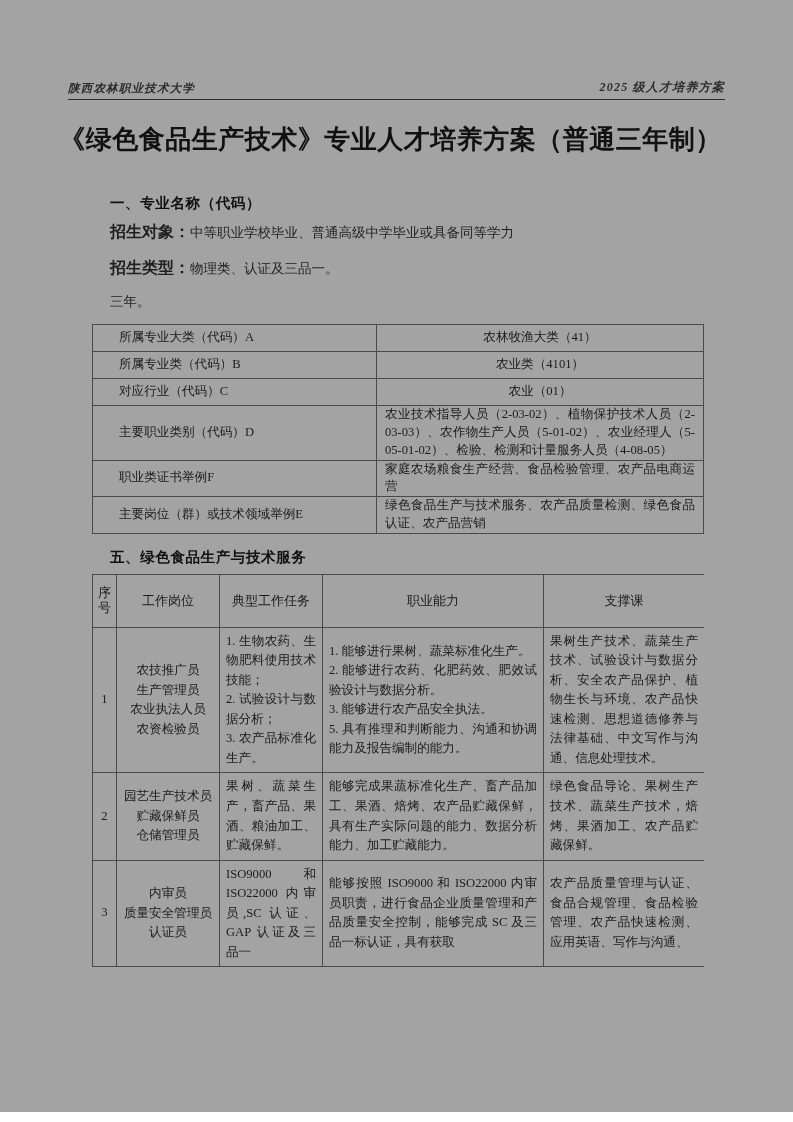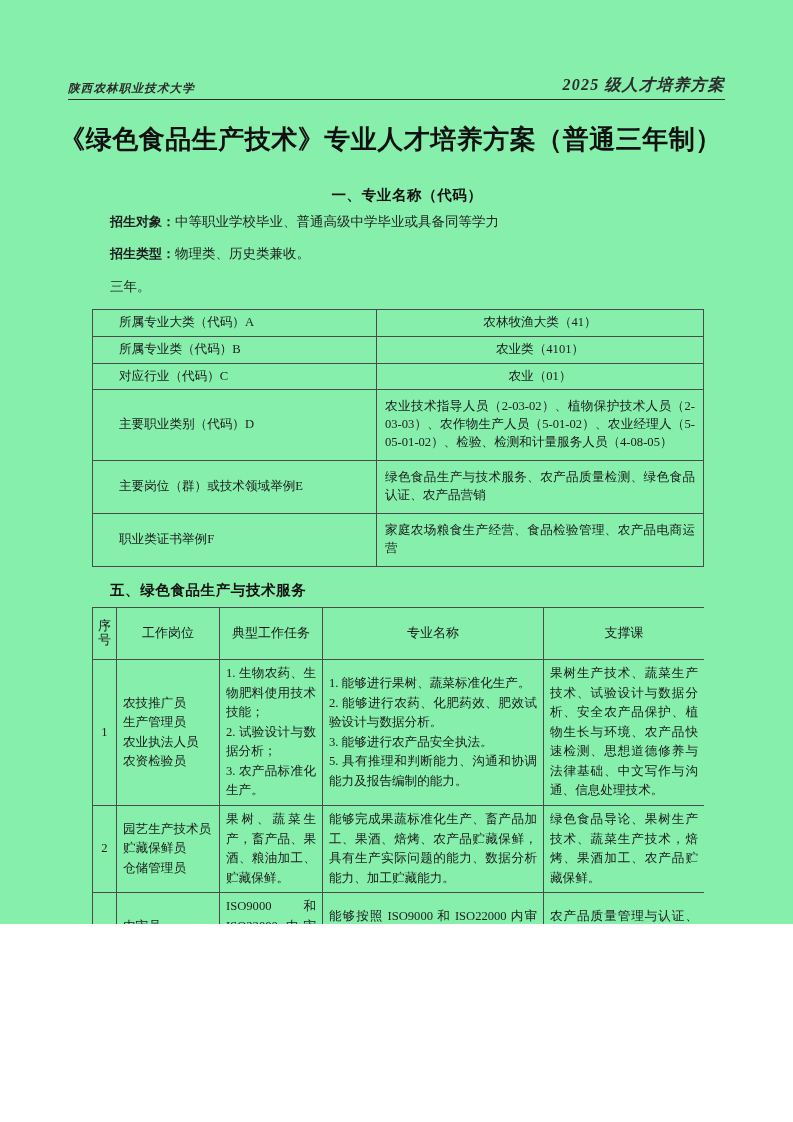--- a/index.html
+++ b/index.html
@@ -7,22 +7,22 @@
     padding: 0;
     background: #ffffff;
   }
   body {
     font-family: "Liberation Serif", "DejaVu Serif", serif;
     color: #1a1a1a;
   }
   #page {
     position: relative;
     width: 793px;
-    height: 924px;
-    background: #86efac;
+    height: 1112px;
+    background: #a3a3a3;
     overflow: hidden;
     box-sizing: border-box;
   }
 
   
   .runhead {
     position: absolute;
     left: 68px;
     right: 68px;
     top: 70px;
@@ -36,21 +36,21 @@
   .runhead .left {
     font-family: "Liberation Serif", "DejaVu Serif", serif;
     font-size: 11.5px;
     letter-spacing: 1.2px;
     font-style: italic;
     font-weight: 600;
     color: #2c2c2c;
   }
   .runhead .right {
     font-family: "Liberation Serif", "DejaVu Serif", serif;
-    font-size: 16px;
+    font-size: 12px;
     letter-spacing: 1.2px;
     font-style: italic;
     font-weight: 600;
     color: #2c2c2c;
   }
 
   
   .doc-title {
     position: absolute;
     left: 56px;
@@ -73,32 +73,32 @@
   }
 
   h2.sec {
     font-family: "Liberation Sans", "DejaVu Sans", sans-serif;
     font-size: 14.5px;
     font-weight: bold;
     color: #111;
     margin: 0 0 7px 18px;
     letter-spacing: 0.6px;
   }
-  h2.sec.tight { margin-top: 0; text-align: center; }
+  h2.sec.tight { margin-top: 8px; }
 
   p.body {
     font-size: 13.5px;
     line-height: 1.5;
     margin: 0 0 12px 18px;
     color: #1f1f1f;
   }
   p.body .lbl {
     font-weight: bold;
     font-family: "Liberation Sans", "DejaVu Sans", sans-serif;
-    font-size: 13px;
+    font-size: 16px;
   }
 
   .gap-a { height: 14px; }
 
   
   table.doc {
     border-collapse: collapse;
     width: 612px;
     table-layout: fixed;
     margin: 0;
@@ -119,33 +119,33 @@
     width: 251px;
     padding-left: 26px;
     text-align: left;
   }
   #tbl-career td.v {
     text-align: center;
   }
   #tbl-career td.v.just {
     text-align: justify;
     text-align-last: left;
-    padding: 8px 8px;
+    padding: 0 8px;
   }
 
   
   #tbl-jobs th {
     text-align: center;
     vertical-align: middle;
     padding: 7px 4px;
     font-size: 13px;
   }
   #tbl-jobs td { vertical-align: middle; }
   #tbl-jobs td.num { text-align: center; }
-  #tbl-jobs td.post { line-height: 1.55; }
+  #tbl-jobs td.post { text-align: center; line-height: 1.55; }
   #tbl-jobs td.task,
   #tbl-jobs td.abil,
   #tbl-jobs td.course {
     text-align: justify;
     text-align-last: left;
     line-height: 1.55;
   }
   .ser-head-wrap { width: 13px; margin: 4px auto; line-height: 1.15; }
 
   
@@ -167,21 +167,21 @@
   <div class="doc-title">《绿色食品生产技术》专业人才培养方案（普通三年制）</div>
 
   <div class="content">
 
     <h2 class="sec tight">一、专业名称（代码）</h2>
 
     <p class="body">
       <span class="lbl">招生对象：</span><span>中等职业学校毕业、普通高级中学毕业或具备同等学力</span>
     </p>
     <p class="body">
-      <span class="lbl">招生类型：</span><span>物理类、历史类兼收。</span>
+      <span class="lbl">招生类型：</span><span>物理类、认证及三品一。</span>
     </p>
 
     <p class="body">三年。</p>
 
     <table class="doc" id="tbl-career">
       <tbody>
           <tr>
             <td class="k">所属专业大类（代码）A</td>
             <td class="v">农林牧渔大类（41）</td>
           </tr>
@@ -191,26 +191,26 @@
           </tr>
           <tr>
             <td class="k">对应行业（代码）C</td>
             <td class="v">农业（01）</td>
           </tr>
           <tr>
             <td class="k">主要职业类别（代码）D</td>
             <td class="v just">农业技术指导人员（2-03-02）、植物保护技术人员（2-03-03）、农作物生产人员（5-01-02）、农业经理人（5-05-01-02）、检验、检测和计量服务人员（4-08-05）</td>
           </tr>
           <tr>
+            <td class="k">职业类证书举例F</td>
+            <td class="v just">家庭农场粮食生产经营、食品检验管理、农产品电商运营</td>
+          </tr>
+          <tr>
             <td class="k">主要岗位（群）或技术领域举例E</td>
             <td class="v just">绿色食品生产与技术服务、农产品质量检测、绿色食品认证、农产品营销</td>
-          </tr>
-          <tr>
-            <td class="k">职业类证书举例F</td>
-            <td class="v just">家庭农场粮食生产经营、食品检验管理、农产品电商运营</td>
           </tr>
         </tbody>
     </table>
 
     <div class="gap-a"></div>
 
     <h2 class="sec">五、绿色食品生产与技术服务</h2>
     <div class="clip-wrap">
       <table class="doc" id="tbl-jobs">
         <colgroup>
@@ -220,21 +220,21 @@
           <col style="width:221px">
           <col style="width:161px">
         </colgroup>
         <thead>
           <tr>
               <th>
                 <div class="ser-head-wrap">序号</div>
               </th>
               <th>工作岗位</th>
               <th>典型工作任务</th>
-              <th>专业名称</th>
+              <th>职业能力</th>
               <th>支撑课</th>
             </tr>
         </thead>
         <tbody>
             <tr>
               <td class="num">1</td>
               <td class="post">农技推广员<br>生产管理员<br>农业执法人员<br>农资检验员</td>
               <td class="task">1. 生物农药、生物肥料使用技术技能；<br>2. 试验设计与数据分析；<br>3. 农产品标准化生产。</td>
               <td class="abil">1. 能够进行果树、蔬菜标准化生产。<br>2. 能够进行农药、化肥药效、肥效试验设计与数据分析。<br>3. 能够进行农产品安全执法。<br>5. 具有推理和判断能力、沟通和协调能力及报告编制的能力。</td>
               <td class="course">果树生产技术、蔬菜生产技术、试验设计与数据分析、安全农产品保护、植物生长与环境、农产品快速检测、思想道德修养与法律基础、中文写作与沟通、信息处理技术。</td>

